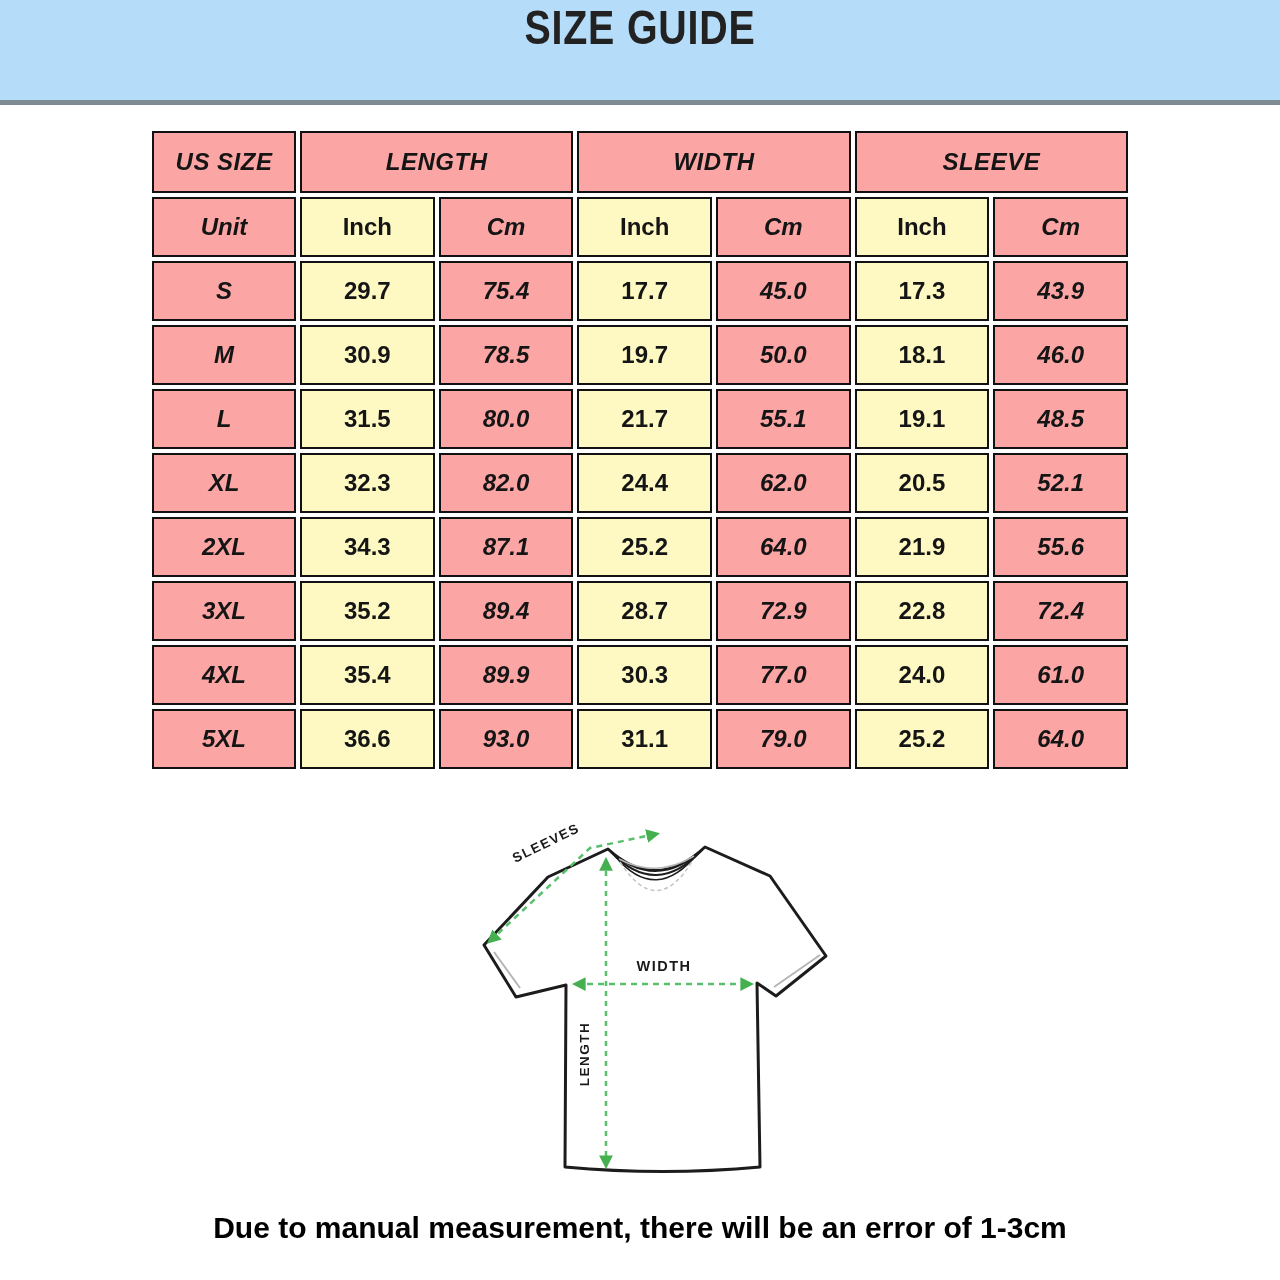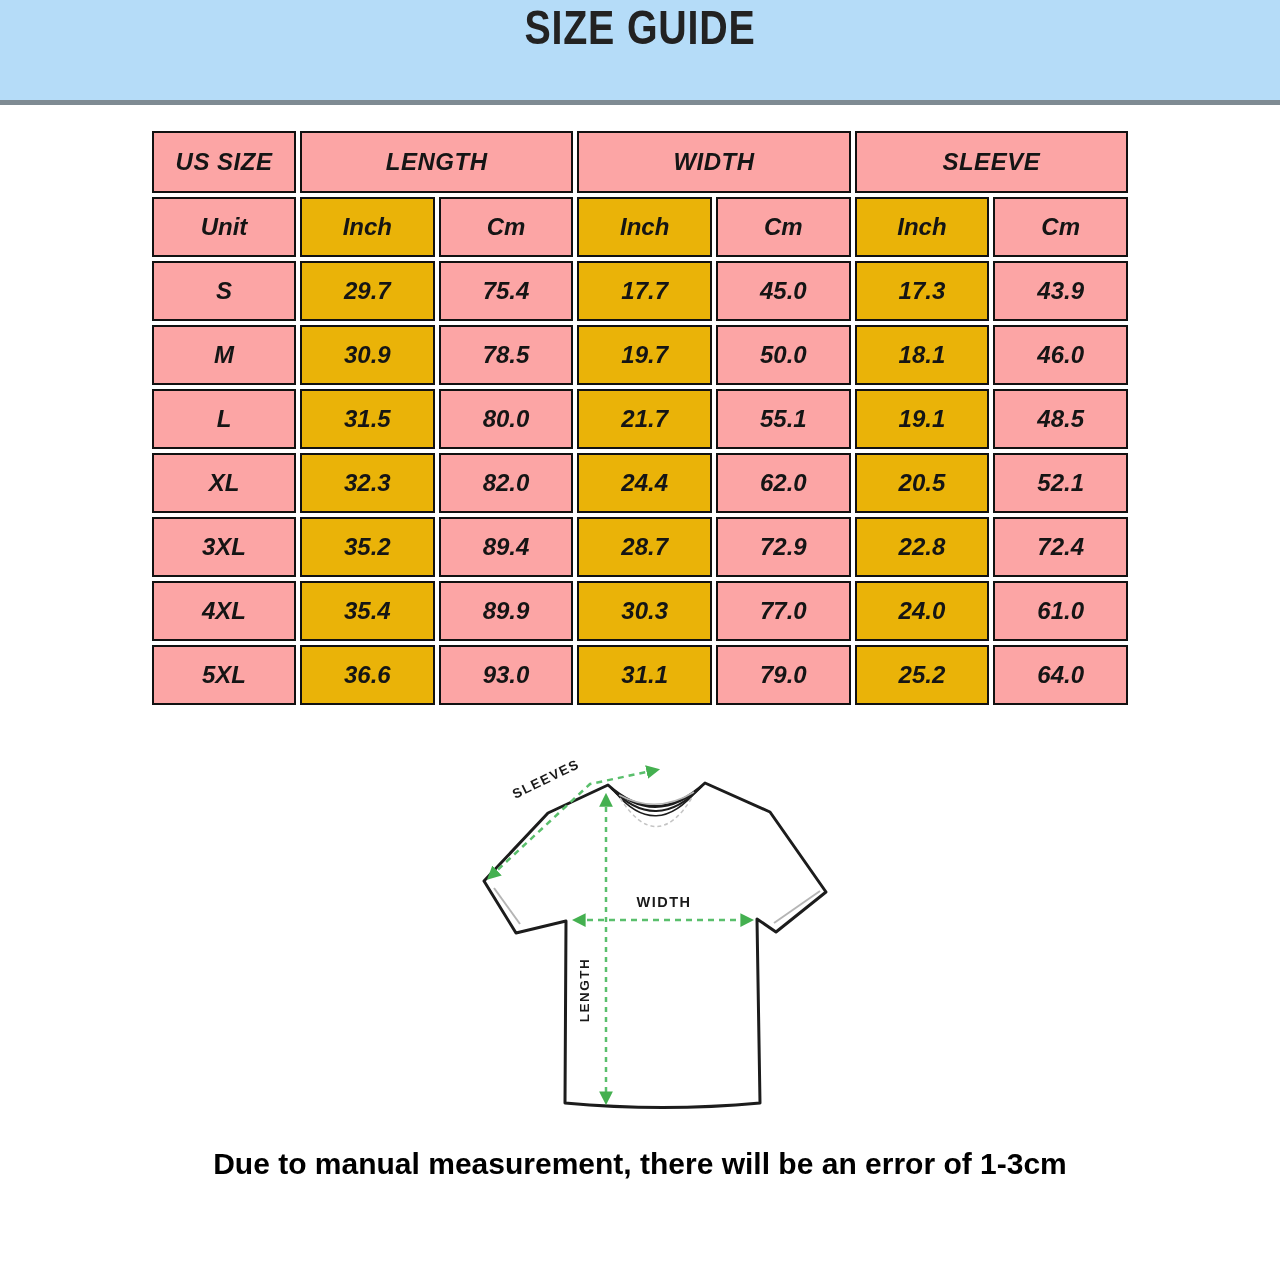--- a/index.html
+++ b/index.html
@@ -36,21 +36,21 @@
     height:56px;
     text-align:center;
     vertical-align:middle;
     font-weight:bold;
     color:#151515;
     font-size:24px;
     padding:0;
   }
   table.size-table tr.group-row th{height:58px;font-size:24px;letter-spacing:0.5px;}
   .g{background:#fca5a5;font-style:italic;}
-  .w{background:#eab308;font-style:italic;}
+  .w{background:#fef9c3;}
   .diagram{
     width:400px;height:380px;
     margin:46px auto 0;
     transform:translateX(28px);
   }
   .note{
     margin-top:12px;
     text-align:center;
     font-size:30px;
     font-weight:bold;
@@ -125,20 +125,29 @@
   <tr>
     <td class="g">XL</td>
     <td class="w">32.3</td>
     <td class="g">82.0</td>
     <td class="w">24.4</td>
     <td class="g">62.0</td>
     <td class="w">20.5</td>
     <td class="g">52.1</td>
   </tr>
   <tr>
+    <td class="g">2XL</td>
+    <td class="w">34.3</td>
+    <td class="g">87.1</td>
+    <td class="w">25.2</td>
+    <td class="g">64.0</td>
+    <td class="w">21.9</td>
+    <td class="g">55.6</td>
+  </tr>
+  <tr>
     <td class="g">3XL</td>
     <td class="w">35.2</td>
     <td class="g">89.4</td>
     <td class="w">28.7</td>
     <td class="g">72.9</td>
     <td class="w">22.8</td>
     <td class="g">72.4</td>
   </tr>
   <tr>
     <td class="g">4XL</td>

